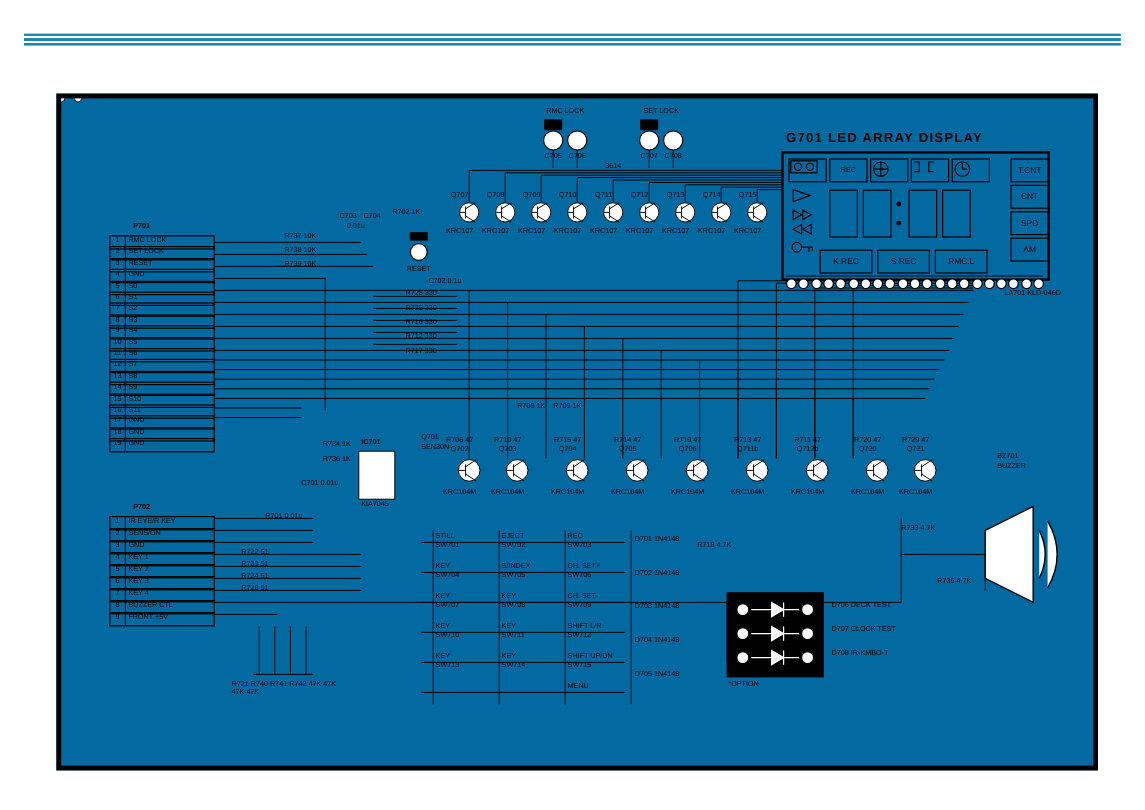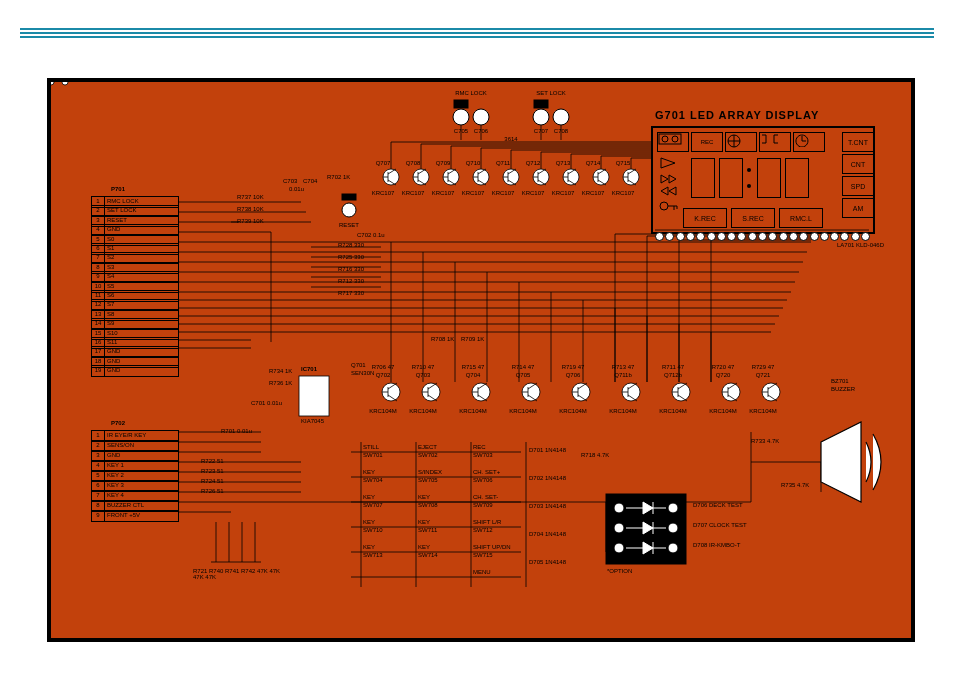--- a/index.html
+++ b/index.html
@@ -1,19 +1,19 @@
 <!DOCTYPE html>
 <html><head>
 <meta charset="utf-8">
 <style>
   html,body{margin:0;padding:0;background:#fff;font-family:Arial,Helvetica,sans-serif;}
   .page{width:954px;height:675px;position:relative;background:#fff;}
   .hr-band{position:absolute;left:20px;right:20px;top:28px;height:10px;
     background:linear-gradient(to bottom,#1b8aa8 0 2px,transparent 2px 4px,#1b8aa8 4px 6px,transparent 6px 8px,#1b8aa8 8px 10px);}
-  .frame{position:absolute;left:47px;top:78px;width:860px;height:556px;border:4px solid #000;background:#c2410c;}
+  .frame{position:absolute;left:47px;top:78px;width:860px;height:556px;border:4px solid #000;background:#0369a1;}
   .inner{position:absolute;inset:0;}
   svg{position:absolute;left:0;top:0;}
   .lbl{position:absolute;font-size:6px;line-height:1;color:#000;white-space:nowrap;font-family:Arial,Helvetica,sans-serif;}
   .lbl.b{font-weight:bold;}
   .lbl.c{text-align:center;transform:translateX(-50%);}
   .pin{position:absolute;width:86px;height:10px;border:1px solid #000;font-size:6px;line-height:9px;}
   .pin .n{position:absolute;left:0;top:0;width:12px;height:100%;border-right:1px solid #000;text-align:center;}
   .pin .t{position:absolute;left:14px;top:0;padding-left:1px;}
   .disp{position:absolute;border:2px solid #000;}
   .disp-cell{position:absolute;border:1px solid #000;font-size:6px;display:flex;align-items:center;justify-content:center;}

